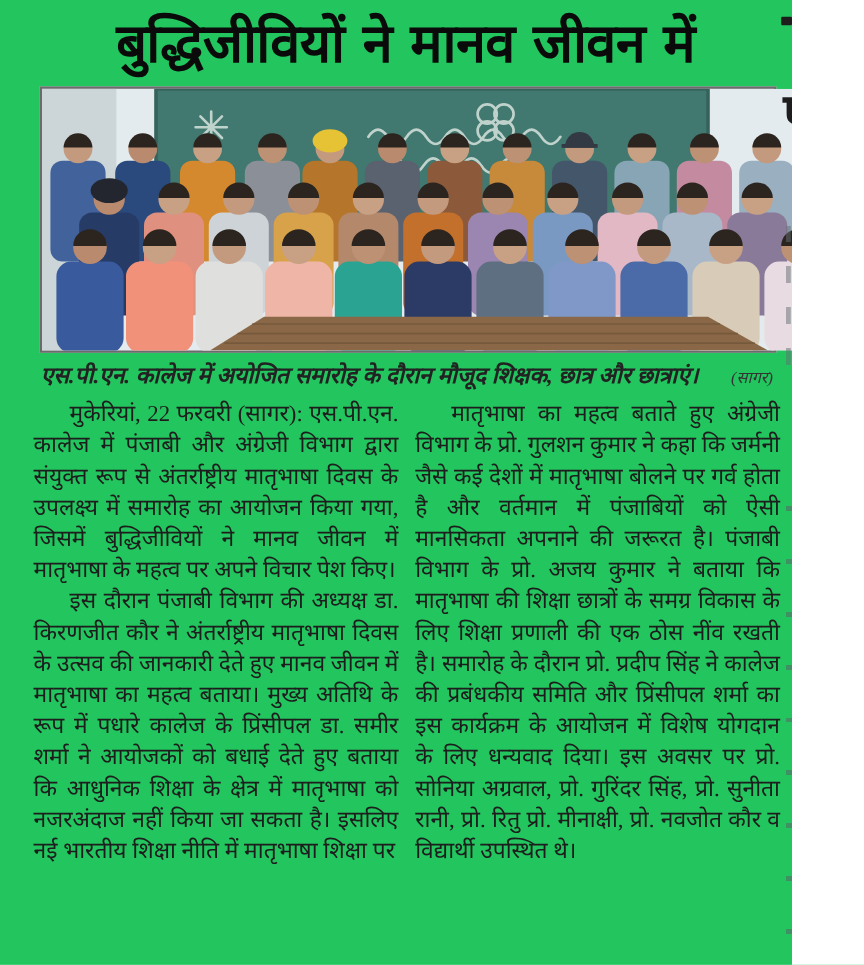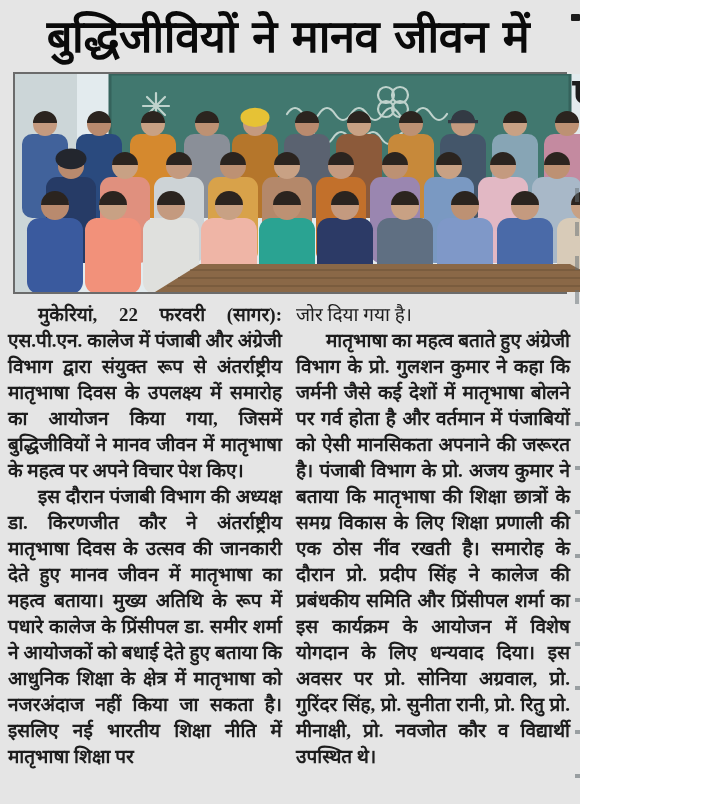--- a/index.html
+++ b/index.html
@@ -1,22 +1,23 @@
 <!DOCTYPE html>
 <html><head>
 <meta charset="utf-8">
 <style>
   html,body{margin:0;padding:0;}
   .page{
     position:relative;
-    width:580px;height:804px;
-    background:#e5e5e5;
+    width:640px;height:804px;
+    background:#22c55e;
     overflow:hidden;
     font-family:"Liberation Serif", serif;
     color:#1c1c1c;
+    padding-left:20px;
   }
   
   .headline{
     margin:8px 10px 4px 6px;
     text-align:center;
     font-family:"DejaVu Sans", sans-serif;
     font-weight:800;
     font-size:45px;
     line-height:1.28;
     letter-spacing:-0.5px;
@@ -58,21 +59,21 @@
     margin:8px 10px 0 8px;
   }
   .col{flex:1;min-width:0;}
   .para{
     margin:0;
     font-size:19px;
     line-height:26px;
     text-align:justify;
     color:#1d1d1d;
   }
-  .para.indent{text-indent:30px;font-weight:bold;}
+  .para.indent{text-indent:30px;}
   
   .edge-strip{
     position:absolute;
     right:0;top:400px;bottom:10px;width:5px;
     background:repeating-linear-gradient(
       to bottom,
       transparent 0 22px,
       rgba(90,100,105,.55) 22px 26px,
       transparent 26px 44px);
   }
@@ -313,28 +314,31 @@
           </g>
         </g>
 
       <path d="M140 218 L185 190 L555 190 L605 218 Z" fill="#8a6847"></path>
       <g stroke="#6e5237" stroke-width="1.4" opacity="0.7">
         <path d="M175 196 H565 M163 204 H580 M152 212 H594"></path>
       </g>
     </svg>
   </div>
 
+  <div class="caption-row">
+    <span class="caption-text">एस.पी.एन. कालेज में अयोजित समारोह के दौरान मौजूद शिक्षक, छात्र और छात्राएं।</span>
+    <span class="caption-credit">(सागर)</span>
+  </div>
 
   <div class="columns">
     <div class="col">
         <p class="para indent">मुकेरियां, 22 फरवरी (सागर): एस.पी.एन. कालेज में पंजाबी और अंग्रेजी विभाग द्वारा संयुक्त रूप से अंतर्राष्ट्रीय मातृभाषा दिवस के उपलक्ष्य में समारोह का आयोजन किया गया, जिसमें बुद्धिजीवियों ने मानव जीवन में मातृभाषा के महत्व पर अपने विचार पेश किए।</p>
         <p class="para indent">इस दौरान पंजाबी विभाग की अध्यक्ष डा. किरणजीत कौर ने अंतर्राष्ट्रीय मातृभाषा दिवस के उत्सव की जानकारी देते हुए मानव जीवन में मातृभाषा का महत्व बताया। मुख्य अतिथि के रूप में पधारे कालेज के प्रिंसीपल डा. समीर शर्मा ने आयोजकों को बधाई देते हुए बताया कि आधुनिक शिक्षा के क्षेत्र में मातृभाषा को नजरअंदाज नहीं किया जा सकता है। इसलिए नई भारतीय शिक्षा नीति में मातृभाषा शिक्षा पर</p>
       </div>
     <div class="col">
-        <p class="para">जोर दिया गया है।</p>
         <p class="para indent">मातृभाषा का महत्व बताते हुए अंग्रेजी विभाग के प्रो. गुलशन कुमार ने कहा कि जर्मनी जैसे कई देशों में मातृभाषा बोलने पर गर्व होता है और वर्तमान में पंजाबियों को ऐसी मानसिकता अपनाने की जरूरत है। पंजाबी विभाग के प्रो. अजय कुमार ने बताया कि मातृभाषा की शिक्षा छात्रों के समग्र विकास के लिए शिक्षा प्रणाली की एक ठोस नींव रखती है। समारोह के दौरान प्रो. प्रदीप सिंह ने कालेज की प्रबंधकीय समिति और प्रिंसीपल शर्मा का इस कार्यक्रम के आयोजन में विशेष योगदान के लिए धन्यवाद दिया। इस अवसर पर प्रो. सोनिया अग्रवाल, प्रो. गुरिंदर सिंह, प्रो. सुनीता रानी, प्रो. रितु प्रो. मीनाक्षी, प्रो. नवजोत कौर व विद्यार्थी उपस्थित थे।</p>
       </div>
   </div>
 
   <div class="edge-mark-top"></div>
   <div class="edge-glyph">ए</div>
   <div class="edge-photo-mark"></div>
   <div class="edge-strip"></div>
 
 </div>

